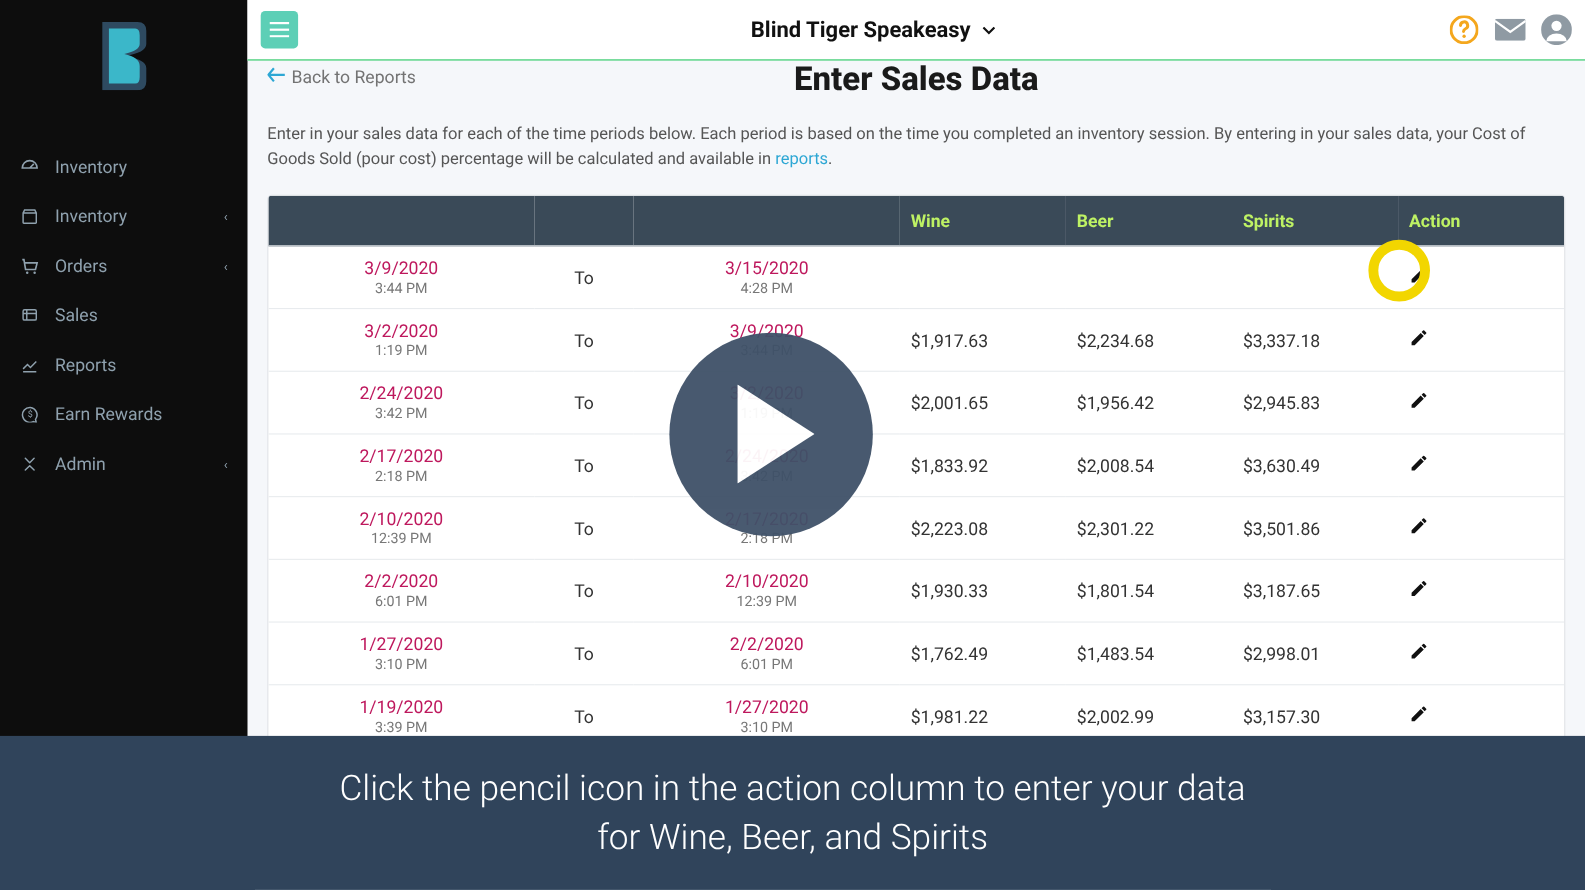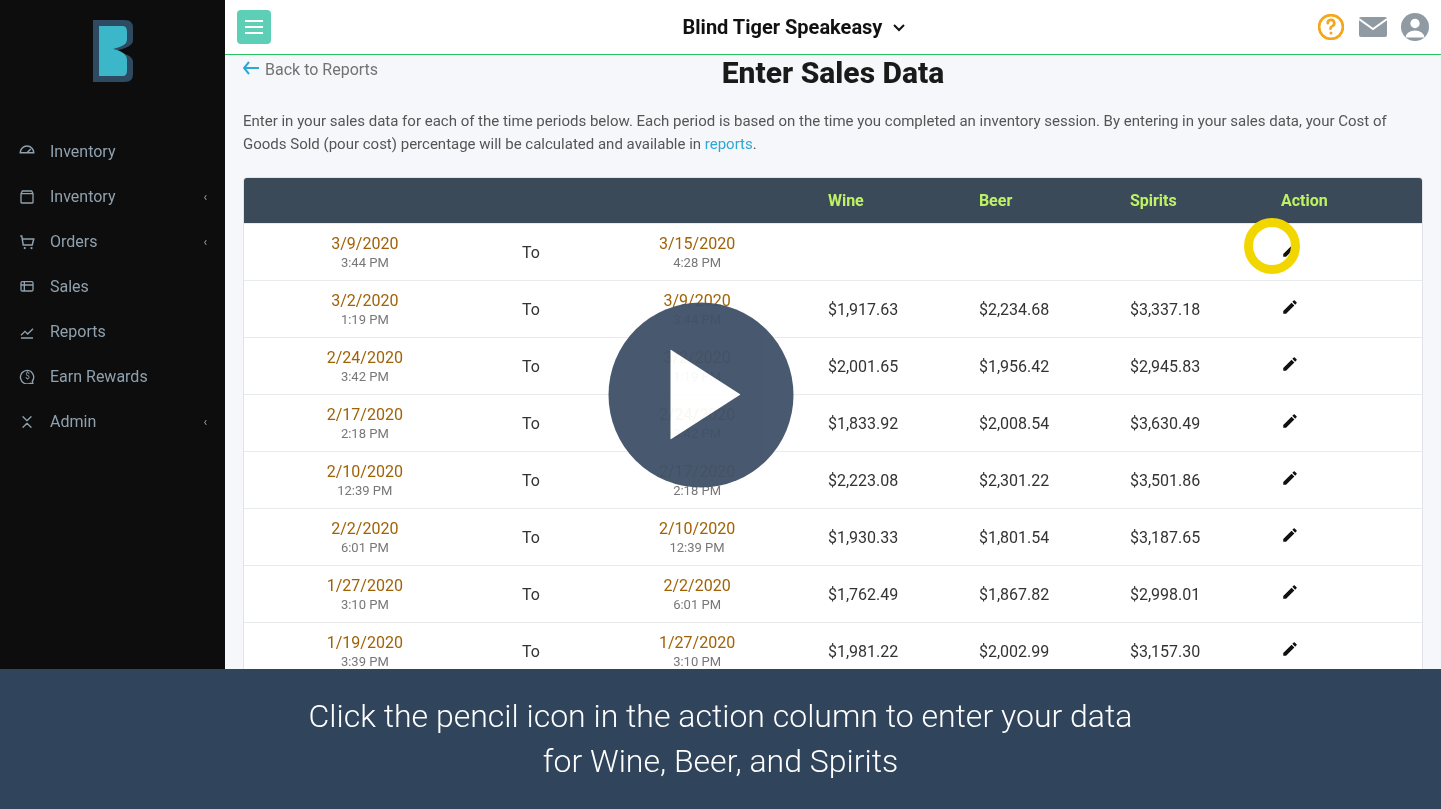--- a/index.html
+++ b/index.html
@@ -155,21 +155,21 @@
   thead th:nth-child(5),
   thead th:nth-child(6) { text-align: left; }
   tbody td {
     border-top: 1px solid #e8ebee;
     padding: 10px 10px;
     color: #333;
     font-size: 16px;
     vertical-align: middle;
   }
   .date-cell { text-align: center; width: 240px;}
-  .date-cell .d-date { font-size: 16px; color: #a16207; }
+  .date-cell .d-date { font-size: 16px; color: #be185d; }
   .date-cell .d-time { font-size: 13px; color: #777; margin-top: 2px;}
   .to-cell { text-align: center; width: 90px; color: #333;}
   .val-cell { width: 150px; }
   .action-cell { width: 150px; text-align: left; }
   .pencil {
     width: 18px; height: 18px;
     display: inline-block;
     cursor: pointer;
   }
   .pencil svg { fill: #111; }
@@ -465,21 +465,21 @@
             <td class="date-cell">
               <div class="d-date">1/27/2020</div>
               <div class="d-time">3:10 PM</div>
             </td>
             <td class="to-cell">To</td>
             <td class="date-cell">
               <div class="d-date">2/2/2020</div>
               <div class="d-time">6:01 PM</div>
             </td>
             <td class="val-cell">$1,762.49</td>
-            <td class="val-cell">$1,867.82</td>
+            <td class="val-cell">$1,483.54</td>
             <td class="val-cell">$2,998.01</td>
             <td class="action-cell"><span class="pencil"><svg width="18" height="18" viewBox="0 0 24 24">
                   <path d="M3 17.25 V21 h3.75 L17.81 9.94 l-3.75-3.75 L3 17.25 Z M20.71 7.04 a1 1 0 0 0 0-1.41 l-2.34-2.34 a1 1 0 0 0-1.41 0 l-1.83 1.83 3.75 3.75 1.83-1.83 Z"></path>
                 </svg></span></td>
           </tr>
           <tr>
             <td class="date-cell">
               <div class="d-date">1/19/2020</div>
               <div class="d-time">3:39 PM</div>
             </td>

